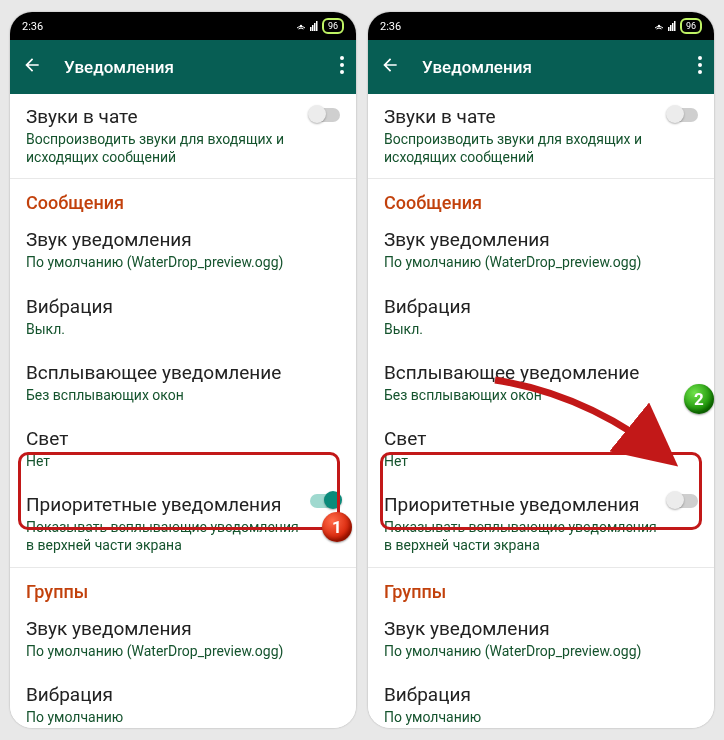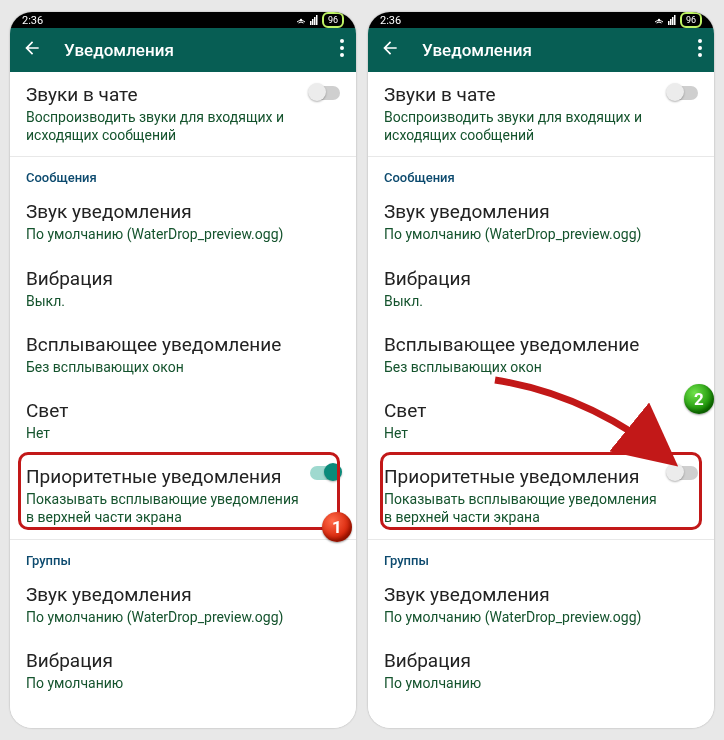--- a/index.html
+++ b/index.html
@@ -17,59 +17,59 @@
     flex: 1;
     background: #fff;
     border-radius: 22px;
     overflow: hidden;
     display: flex;
     flex-direction: column;
     box-shadow: 0 0 2px rgba(0,0,0,0.3);
     position: relative;
   }
   .statusbar {
-    height: 16px;
+    height: 28px;
     background: #000;
     color: #fff;
     display: flex;
     align-items: center;
     font-size: 11px;
     padding: 0 12px;
     justify-content: space-between;
   }
   .status-right { display:flex; align-items:center; gap:4px; font-size:10px; }
   .status-right svg { display:block; }
   .batt-pill { border:2px solid #bef264; border-radius:6px; padding:0 4px; font-size:9px; line-height:12px;}
   .appbar {
     background: #075e54;
     color: #fff;
-    height: 44px;
+    height: 54px;
     display: flex;
     align-items: center;
     padding: 0 12px;
     gap: 22px;
   }
   .appbar .title { font-size: 17px; font-weight: 500; flex:1; }
   .content {
     flex: 1;
     overflow: hidden;
     background: #fff;
     color: #222;
   }
   .row {
     padding: 11px 16px 12px;
     position: relative;
   }
   .row .primary { font-size: 19px; color:#222; }
   .row .secondary { font-size: 14px; color:#14532d; margin-top:2px; line-height:1.3; }
   .section-label {
     padding: 13px 16px 4px;
-    font-size: 13px;
+    font-size: 18px;
     font-weight:500;
-    color: #0c4a6e;
+    color: #c2410c;
   }
   .divider { height:1px; background:#e8e8e8; margin:0; }
   .toggle {
     position:absolute; right:16px; top:14px;
     width:30px; height:14px; border-radius:8px;
     background:#cfcfcf;
   }
   .toggle::after{
     content:""; position:absolute; top:-3px; left:-2px;
     width:18px; height:18px; border-radius:50%;

